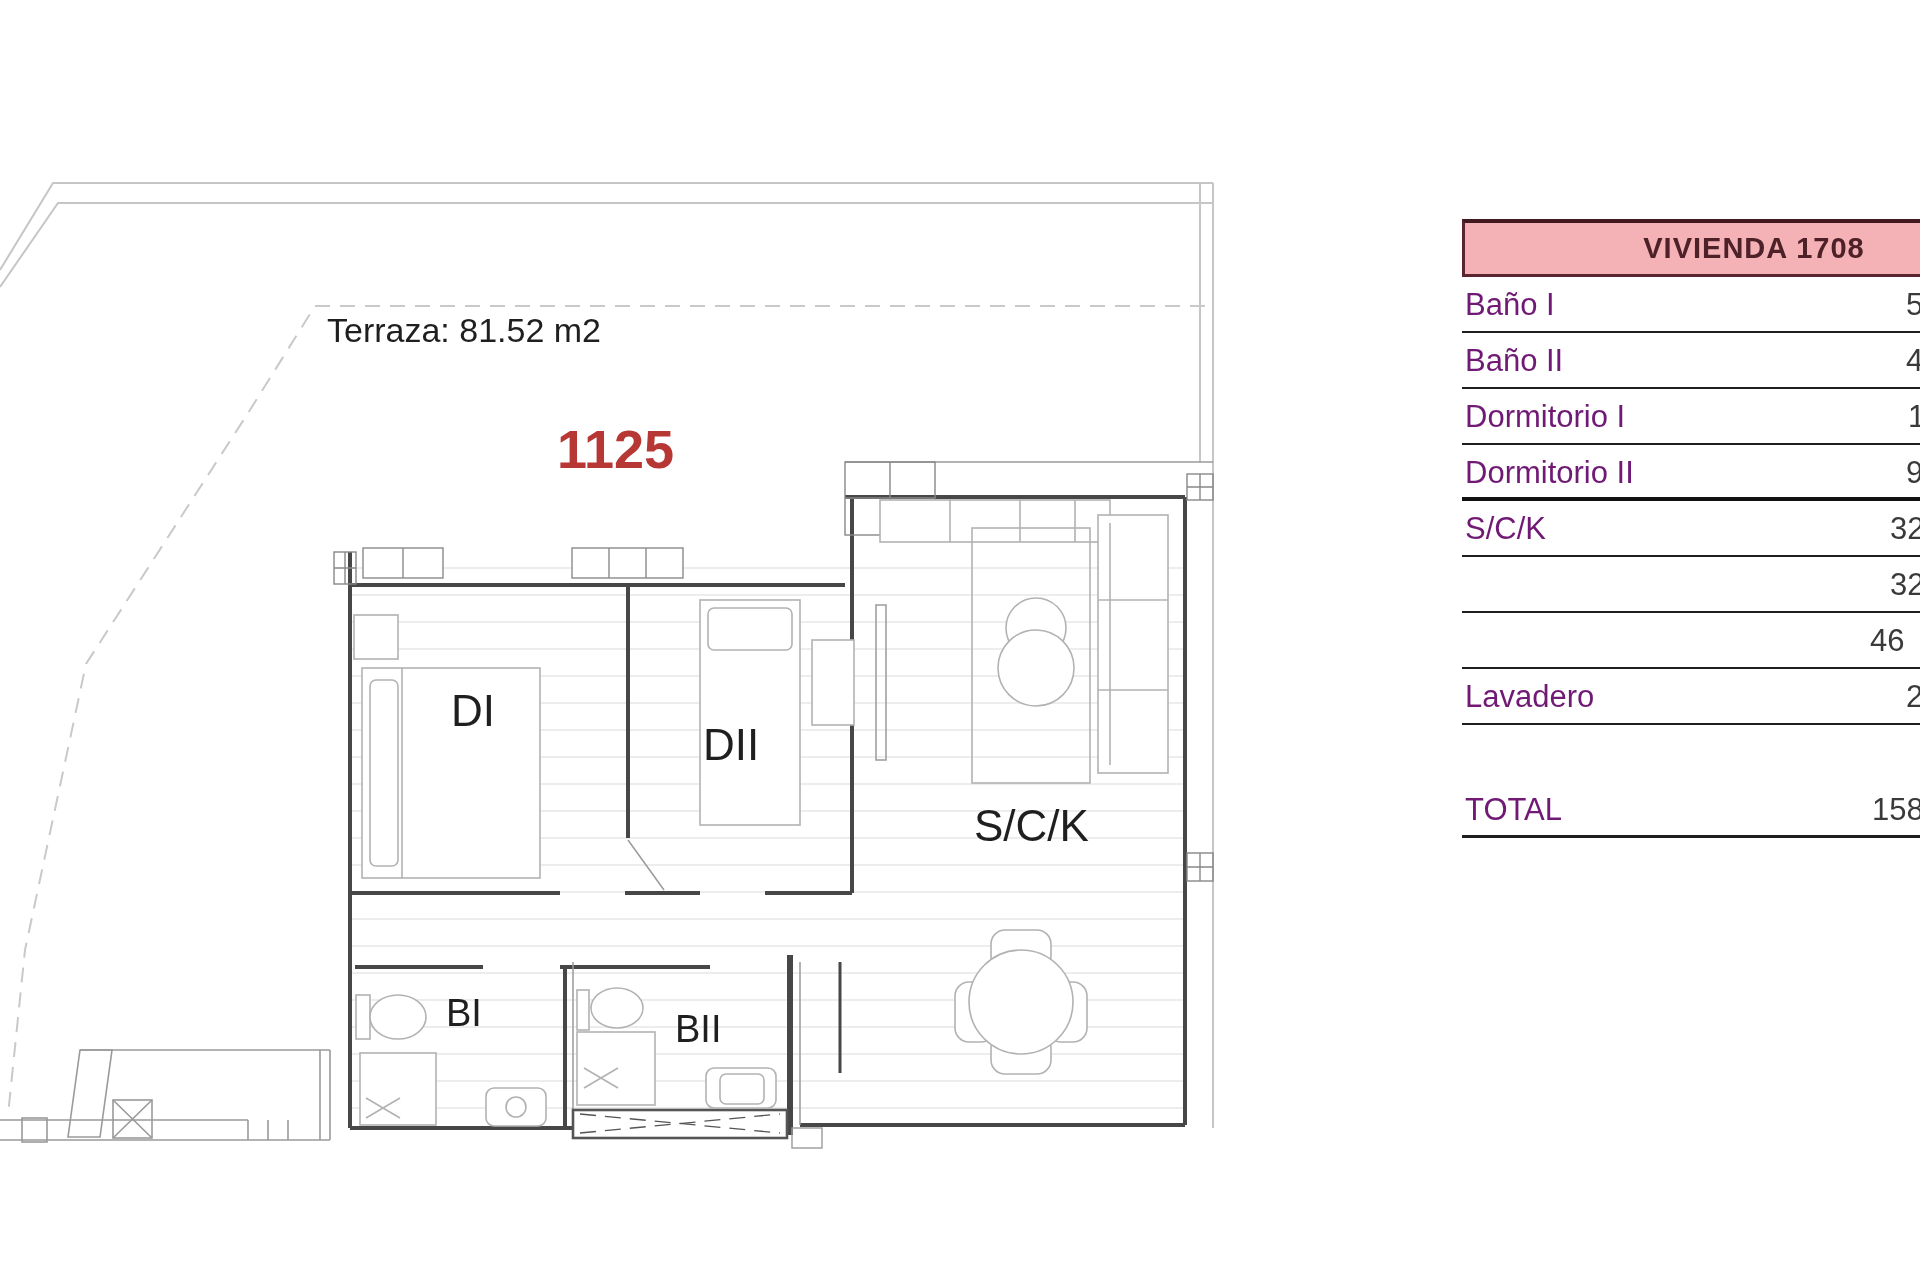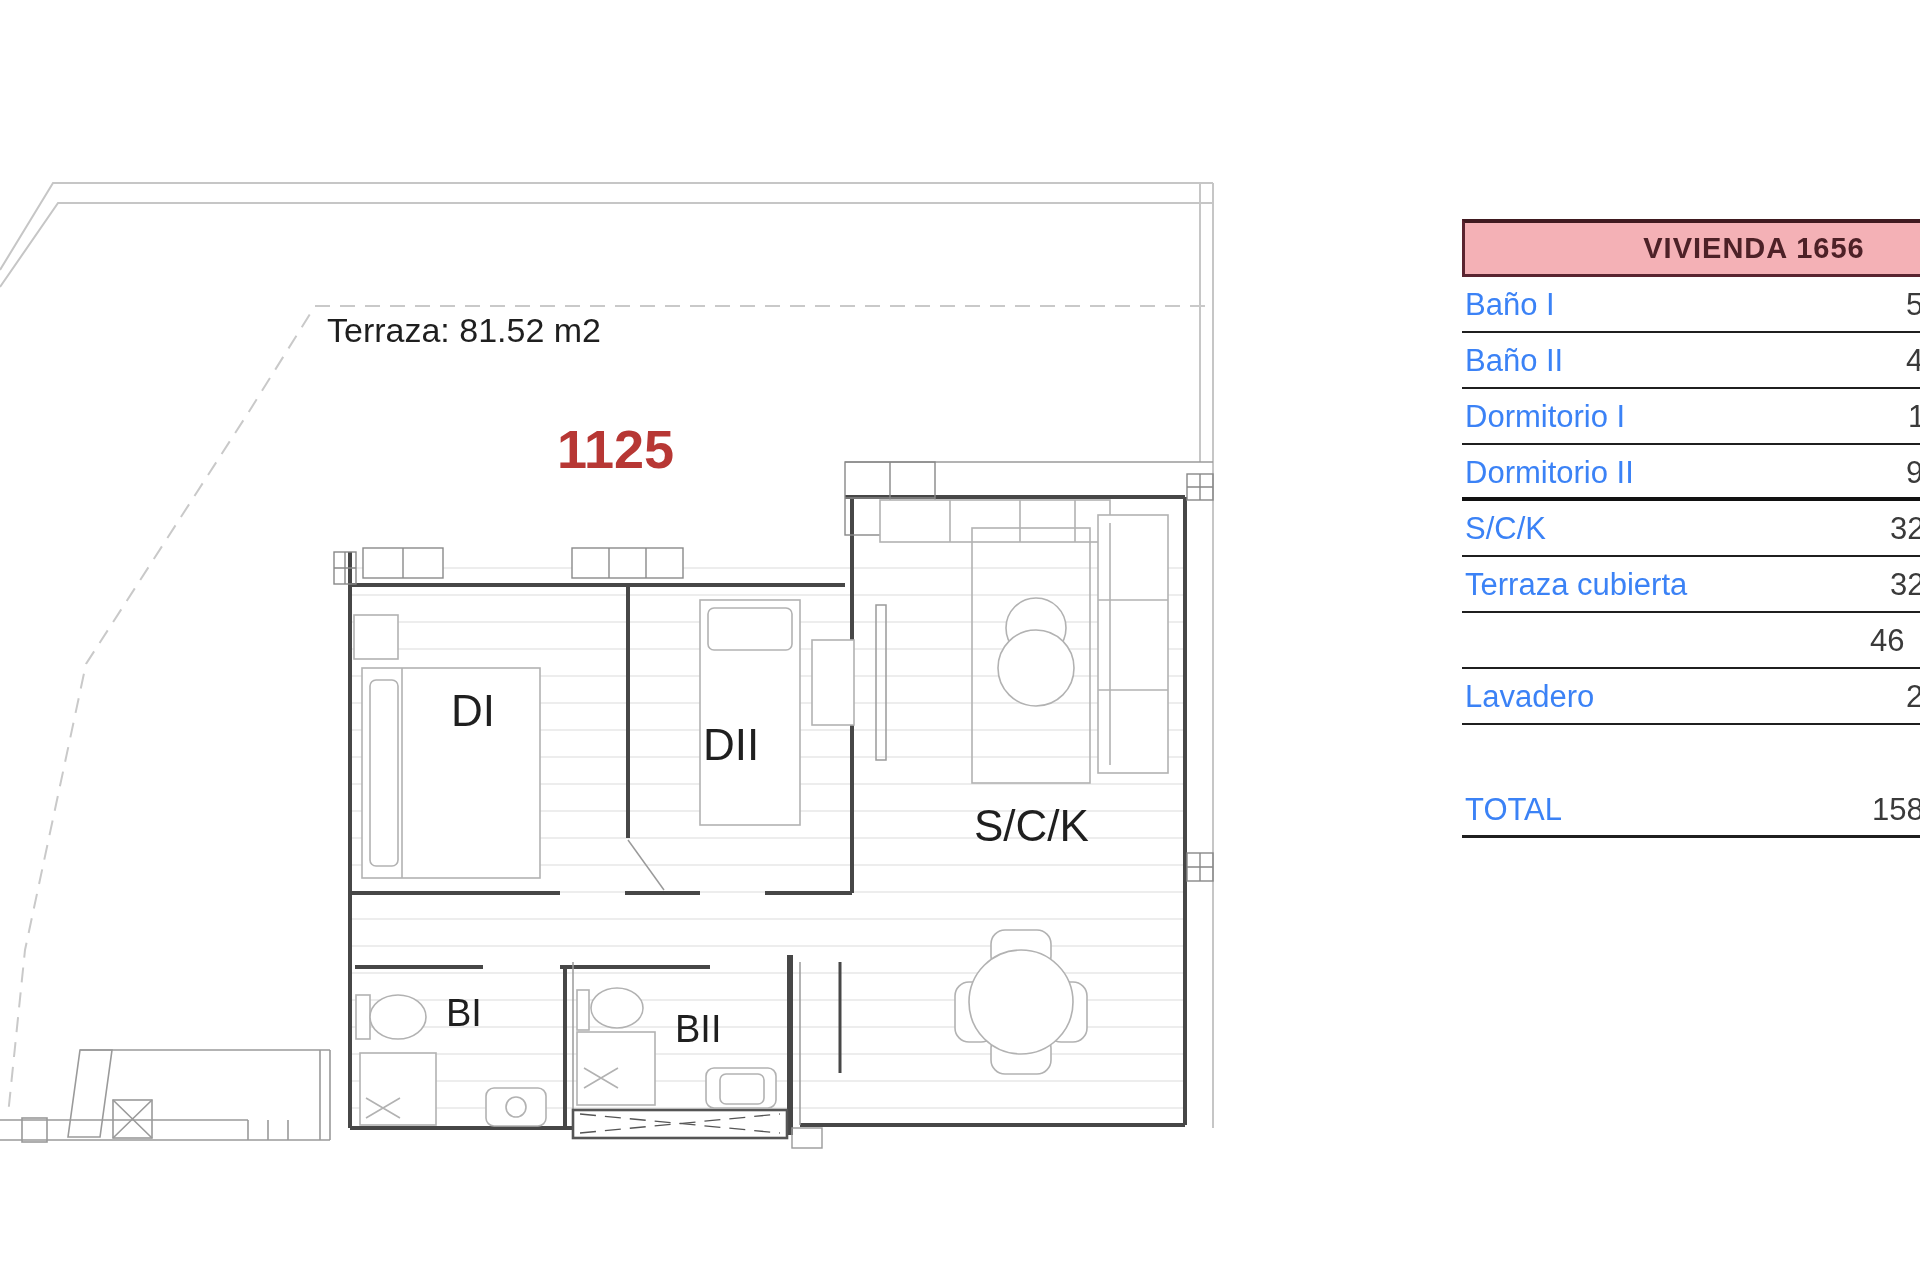--- a/index.html
+++ b/index.html
@@ -20,21 +20,21 @@
     font-size:29px;font-weight:bold;letter-spacing:1px;color:#4d2127;
   }
   .tbl-rows{position:absolute;left:0;top:58px;width:584px;}
   .tbl-row{
     position:relative;box-sizing:border-box;height:56px;width:584px;
     border-bottom:2px solid #1f1f1f;
   }
   .tbl-row.thick{border-bottom:4px solid #111111;}
   .row-label{
     position:absolute;left:3px;top:0;height:56px;line-height:56px;
-    font-size:31px;color:#3b82f6;white-space:nowrap;
+    font-size:31px;color:#701a75;white-space:nowrap;
   }
   .row-value{
     position:absolute;top:0;height:56px;line-height:56px;
     font-size:31px;color:#3a3a3a;white-space:nowrap;
   }
   
   .tbl-row:nth-child(1) .row-value{left:444px;}
   .tbl-row:nth-child(2) .row-value{left:444px;}
   .tbl-row:nth-child(3) .row-value{left:446px;}
   .tbl-row:nth-child(4) .row-value{left:444px;}
@@ -193,21 +193,21 @@
   <text class="unit-label" x="557" y="468" font-size="54" fill="#b73734">1125</text>
   <text class="plan-label" x="451" y="726" font-size="44">DI</text>
   <text class="plan-label" x="703" y="760" font-size="44">DII</text>
   <text class="plan-label" x="974" y="841" font-size="44">S/C/K</text>
   <text class="plan-label" x="446" y="1026" font-size="38">BI</text>
   <text class="plan-label" x="675" y="1042" font-size="38">BII</text>
 </svg>
 
 <div id="area-table">
   <div class="tbl-header" style="background:#f4b1b6;">
-    <span>VIVIENDA 1656</span>
+    <span>VIVIENDA 1708</span>
   </div>
   <div class="tbl-rows">
     <div class="tbl-row">
       <span class="row-label">Baño I</span>
       <span class="row-value">5</span>
     </div>
     <div class="tbl-row">
       <span class="row-label">Baño II</span>
       <span class="row-value">4</span>
     </div>
@@ -217,21 +217,20 @@
     </div>
     <div class="tbl-row thick">
       <span class="row-label">Dormitorio II</span>
       <span class="row-value">9</span>
     </div>
     <div class="tbl-row">
       <span class="row-label">S/C/K</span>
       <span class="row-value">32</span>
     </div>
     <div class="tbl-row">
-      <span class="row-label">Terraza cubierta</span>
       <span class="row-value">32</span>
     </div>
     <div class="tbl-row">
       <span class="row-value">46</span>
     </div>
     <div class="tbl-row">
       <span class="row-label">Lavadero</span>
       <span class="row-value">2</span>
     </div>
   </div>

